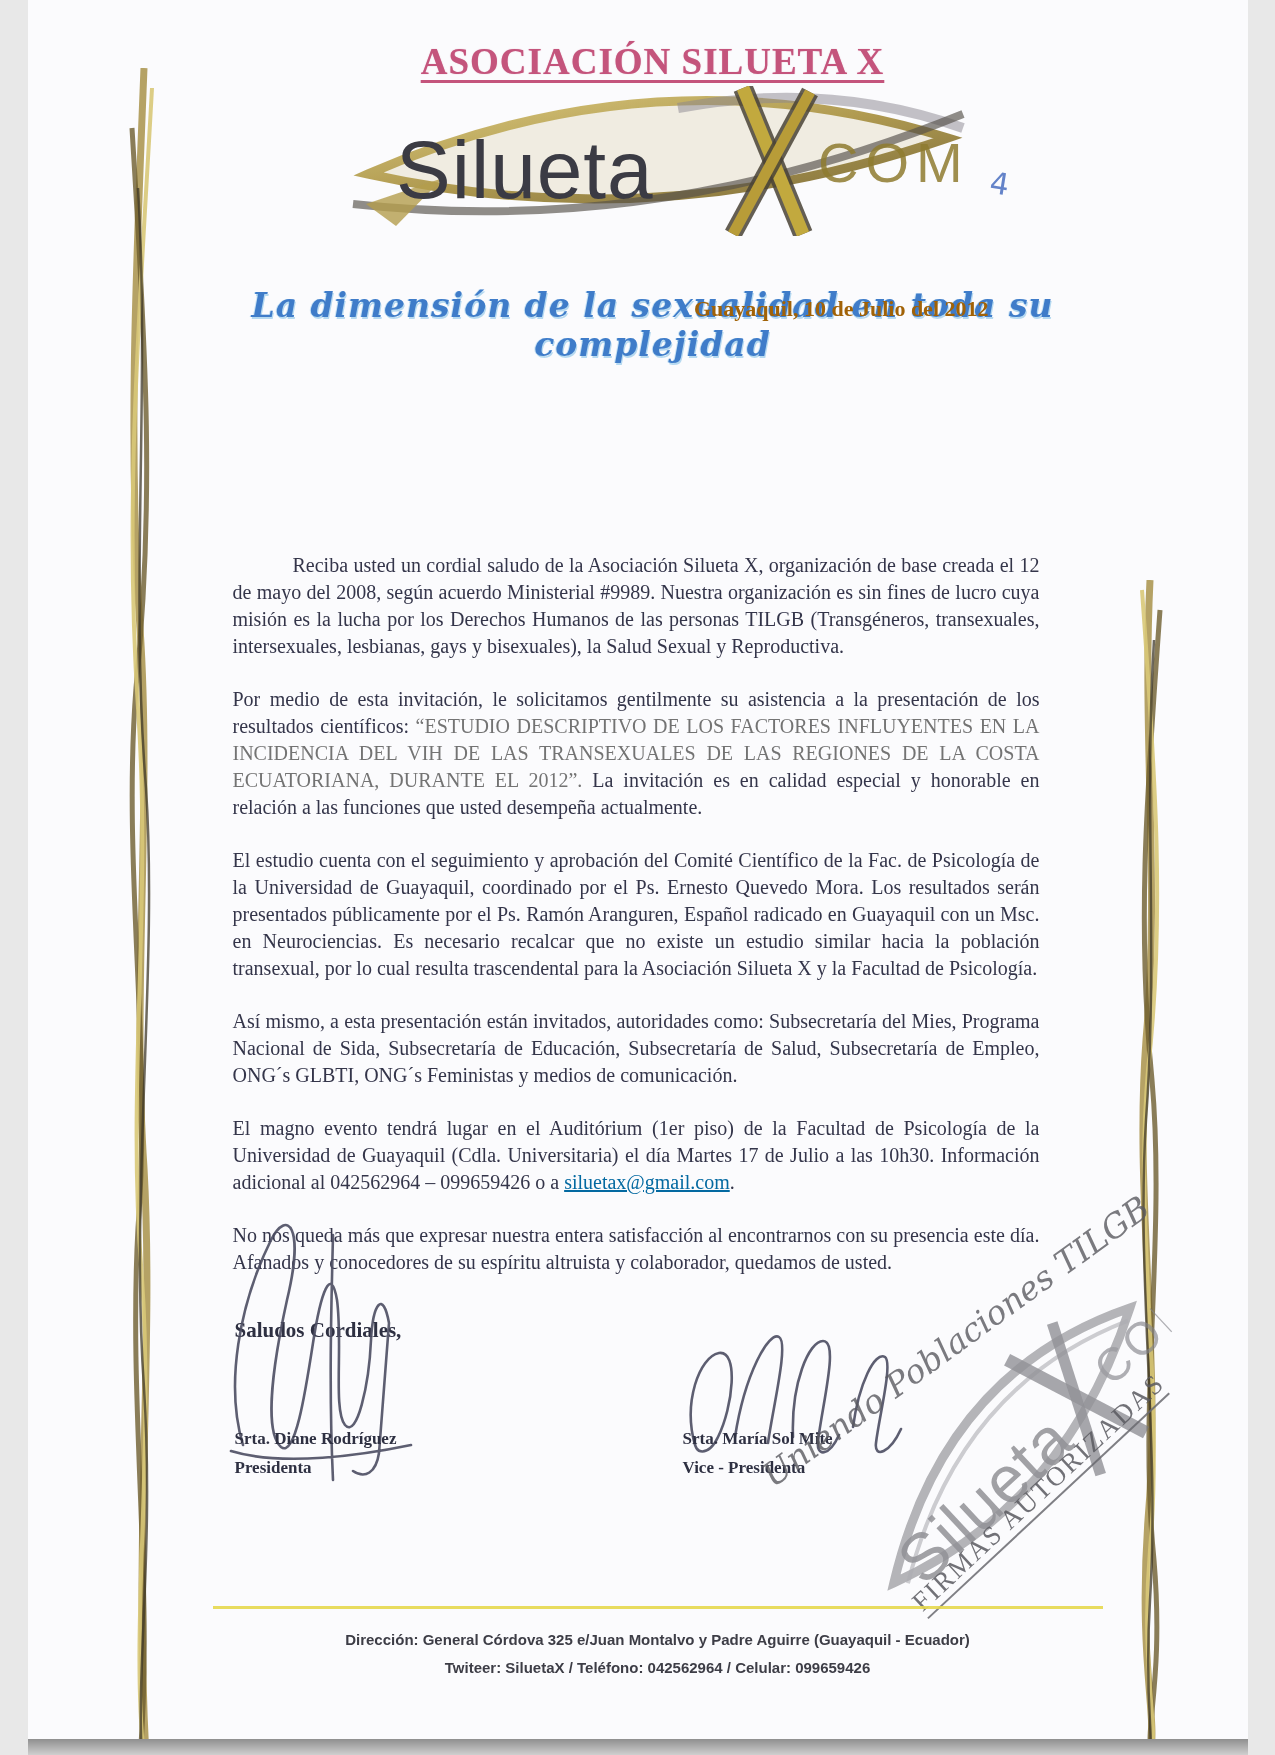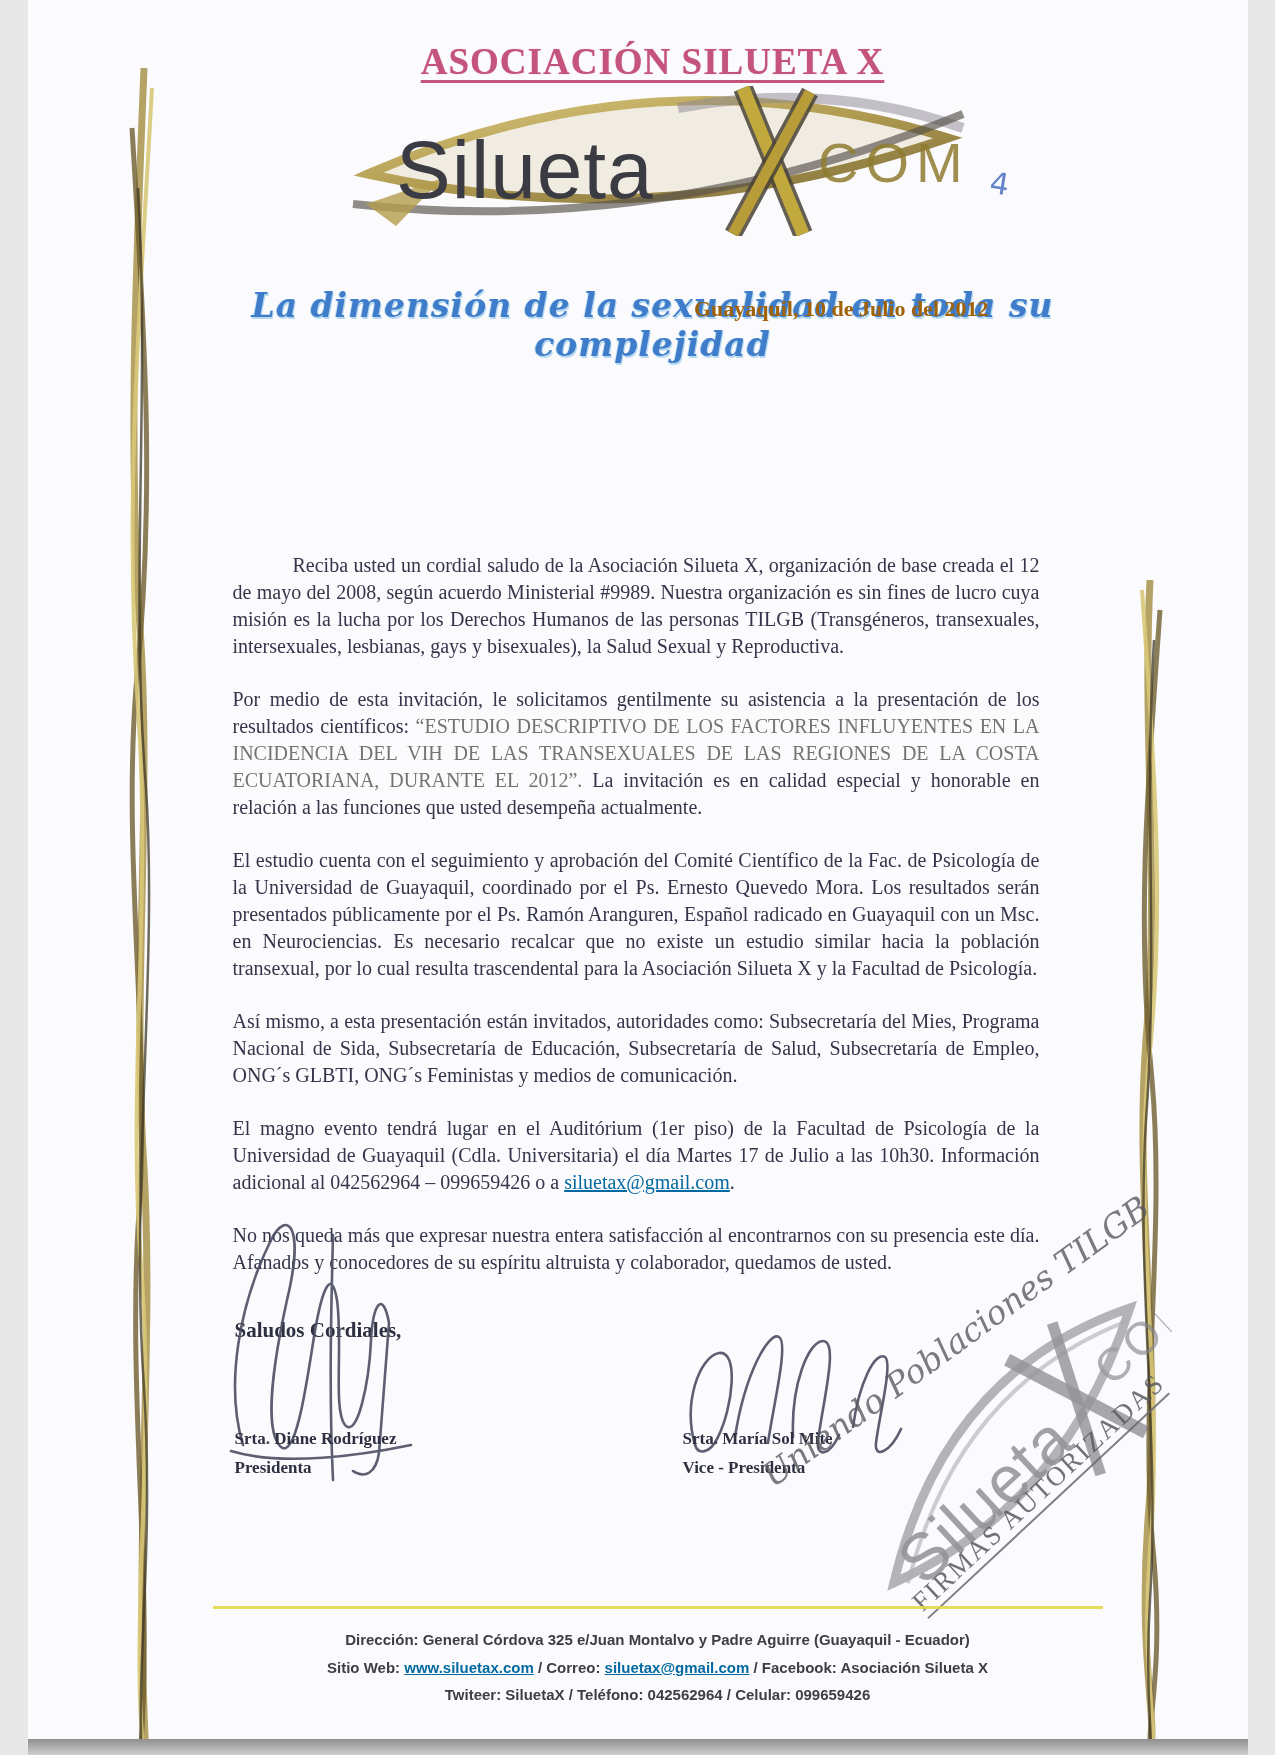--- a/index.html
+++ b/index.html
@@ -142,18 +142,17 @@
       <text x="34" y="122" font-family="Liberation Sans, sans-serif" font-size="66" fill="#77777d" letter-spacing="1" opacity="0.85">Silueta</text>
       <text x="308" y="104" font-family="Liberation Sans, sans-serif" font-size="46" fill="#84848a" letter-spacing="4" opacity="0.8">COM</text>
     </svg>
   </div>
 
   <div class="stamp-firmas">FIRMAS AUTORIZADAS</div>
 
   <div class="gold-rule"></div>
   <div class="footer">
     <div><span>Dirección: General Córdova 325 e/Juan Montalvo y Padre Aguirre (Guayaquil - Ecuador)</span></div>
-    <div><span>Sitio Web: </span><span class="lnk">www.siluetax.com</span><span> / Correo: </span><span class="lnk">siluetax@gmail.com</span><span> / Facebook: Asociación Silueta X</span></div>
     <div><span>Twiteer: SiluetaX / Teléfono: 042562964 / Celular: 099659426</span></div>
   </div>
 
   <div class="scan-bottom"></div>
 </div>
 
 </body></html>

